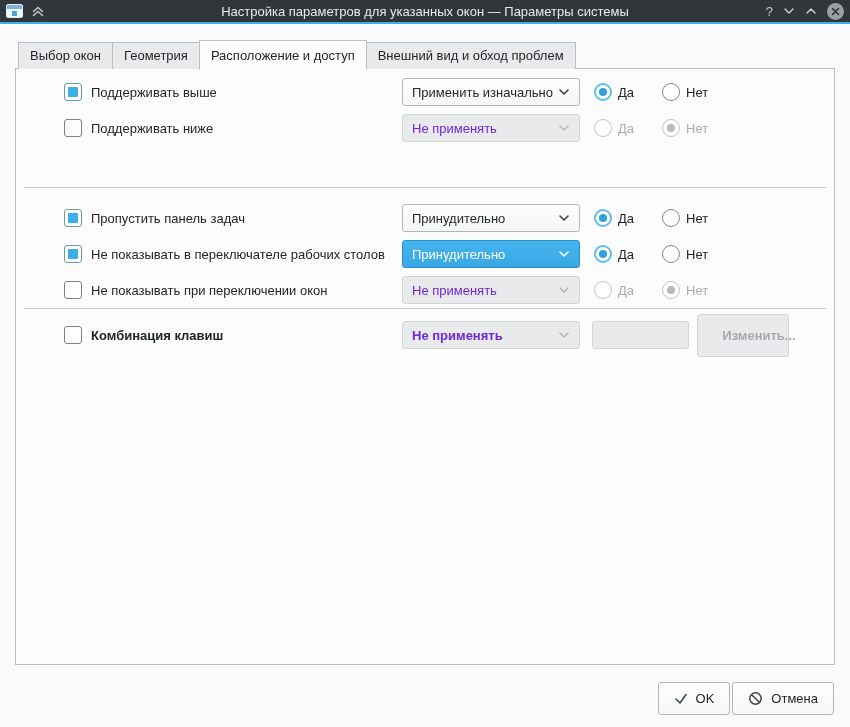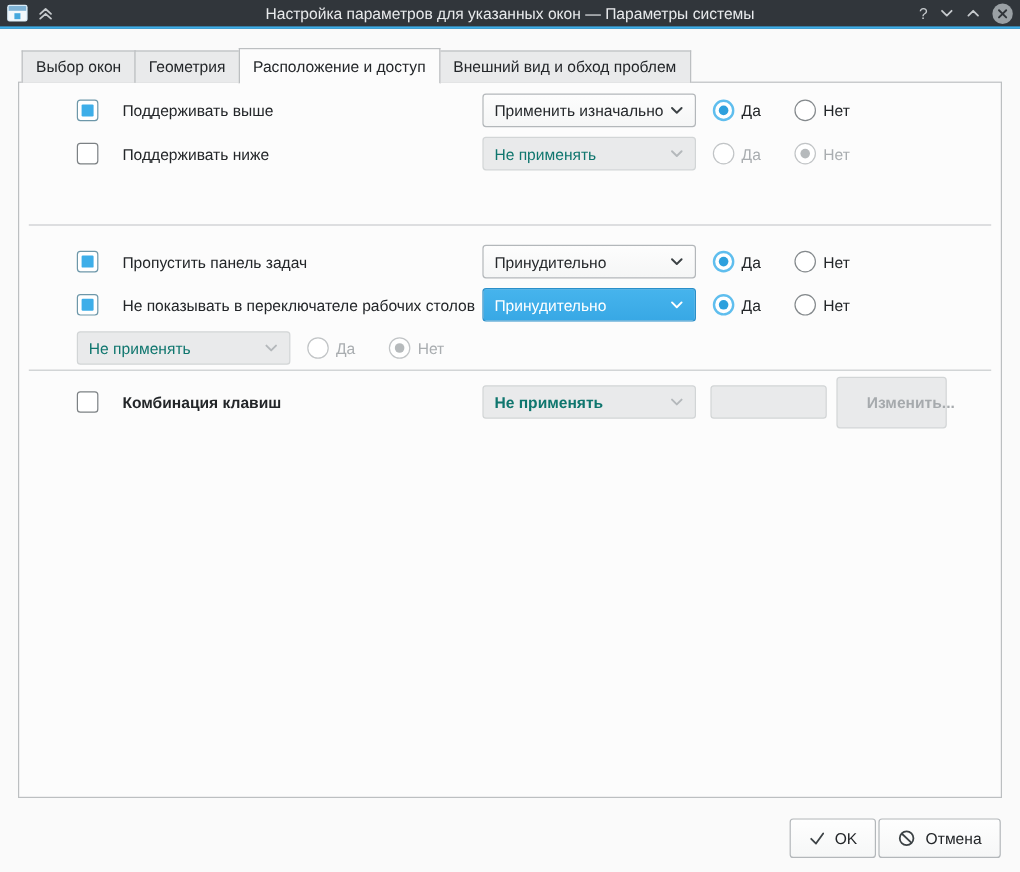--- a/index.html
+++ b/index.html
@@ -37,34 +37,34 @@
     height:30px; line-height:29px; background:#fcfcfc; margin-bottom:-1px;
     position:relative; z-index:3; border-bottom:1px solid #fcfcfc;
   }
   
   .panel {
     margin:0 15px; margin-top:-1px; height:597px; background:#fcfcfc;
     border:1px solid #bcbfc1; position:relative; z-index:1; padding-top:5px;
   }
   .row { display:flex; align-items:center; height:36px; padding:0 136px 0 48px; }
   .row.shortcut { padding-right:45px; }
-  .cb-group { display:flex; align-items:center; gap:20px; flex:1; min-width:0; }
+  .cb-group { display:flex; align-items:center; gap:9px; flex:1; min-width:0; }
   .cb-label { white-space:nowrap; }
   .checkbox { width:18px; height:18px; border:1px solid #7c8184; border-radius:3px;
     background:#fff; flex:none; display:flex; align-items:center; justify-content:center; }
   .checkbox.checked { border-color:#6d97a9; }
   .checkbox.checked::after { content:""; width:10px; height:10px; border-radius:1px; background:#3daee9; }
   .dropdown {
     width:178px; height:28px; border-radius:3px; flex:none;
     display:flex; align-items:center; justify-content:space-between; padding:0 9px;
     background:linear-gradient(#fdfdfd,#f5f6f6); border:1px solid #b3b7ba; color:#26292c;text-align:right;
   }
   .dropdown span { white-space:nowrap; overflow:hidden; }
   .dropdown svg { flex:none; }
-  .dropdown.disabled { background:#e9eaeb; border-color:#d2d5d6; color:#0f766e; }
+  .dropdown.disabled { background:#e9eaeb; border-color:#d2d5d6; color:#6d28d9; }
   .dropdown.highlight { background:linear-gradient(#46b4ed,#38a8e5); border-color:#2a8fc9; color:#ffffff; }
   .chev { stroke:#3c4245; stroke-width:1.6; fill:none; stroke-linecap:round; stroke-linejoin:round; }
   .dropdown.disabled .chev { stroke:#b4b8bb; }
   .dropdown.highlight .chev { stroke:#ffffff; }
   .radios { width:104px; margin-left:14px; display:flex; align-items:center; gap:28px; flex:none; }
   .radio-opt { display:flex; align-items:center; gap:6px; }
   .radio { width:18px; height:18px; border-radius:50%; background:#fff; flex:none;
     border:1px solid #84898c; display:flex; align-items:center; justify-content:center; }
   .radio.sel { border:2px solid #5fbeee; }
   .radio.sel::after { content:""; width:8px; height:8px; border-radius:50%; background:#2da0dd; }
@@ -217,20 +217,24 @@
           <span class="radio-label">Да</span>
         </span>
       <span class="radio-opt">
           <span class="radio"></span>
           <span class="radio-label">Нет</span>
         </span>
     </div>
   </div>
 
   <div class="row">
+    <div class="cb-group">
+      <span class="checkbox"></span>
+      <span class="cb-label">Не показывать при переключении окон</span>
+    </div>
     <div class="dropdown disabled">
       <span>Не применять</span>
       <svg width="12" height="8" viewBox="0 0 12 8">
           <path class="chev" d="M2 2 L6 6 L10 2"></path>
         </svg>
     </div>
     <div class="radios off">
       <span class="radio-opt">
           <span class="radio"></span>
           <span class="radio-label">Да</span>

